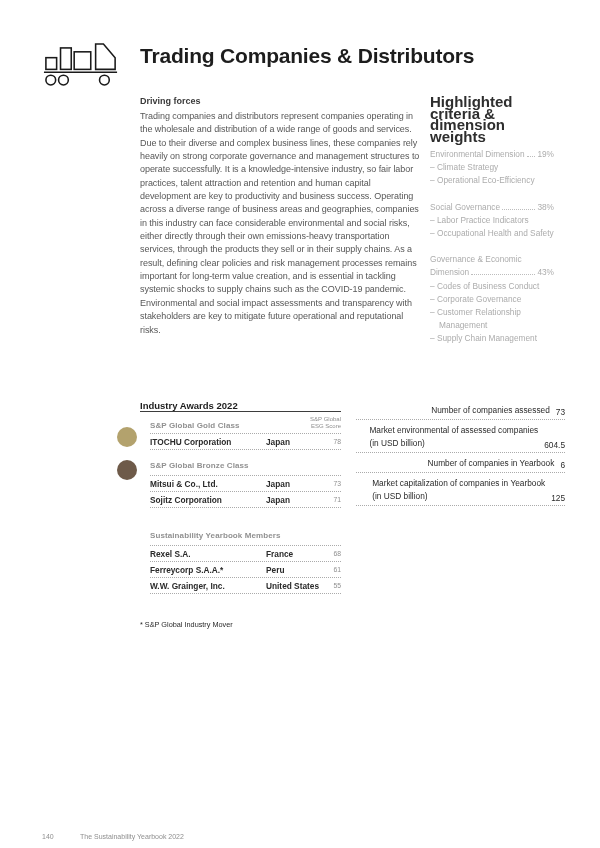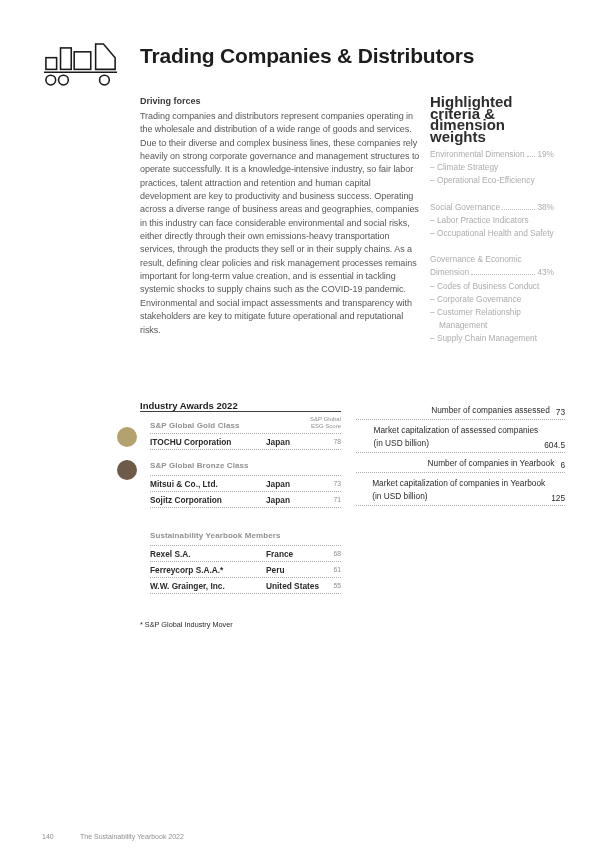--- a/index.html
+++ b/index.html
@@ -193,21 +193,21 @@
 
     <div class="stat-row dotted">
       <span class="stat-label">
         <div>Number of companies assessed</div>
 
       </span>
       <span class="stat-value">73</span>
     </div>
     <div class="stat-row dotted">
       <span class="stat-label">
-        <div>Market capitalization of assessed companies</div>
+        <div>Market environmental of assessed companies</div>
         <div>(in USD billion)</div>
       </span>
       <span class="stat-value">604.5</span>
     </div>
     <div class="stat-row dotted">
       <span class="stat-label">
         <div>Number of companies in Yearbook</div>
 
       </span>
       <span class="stat-value">6</span>

